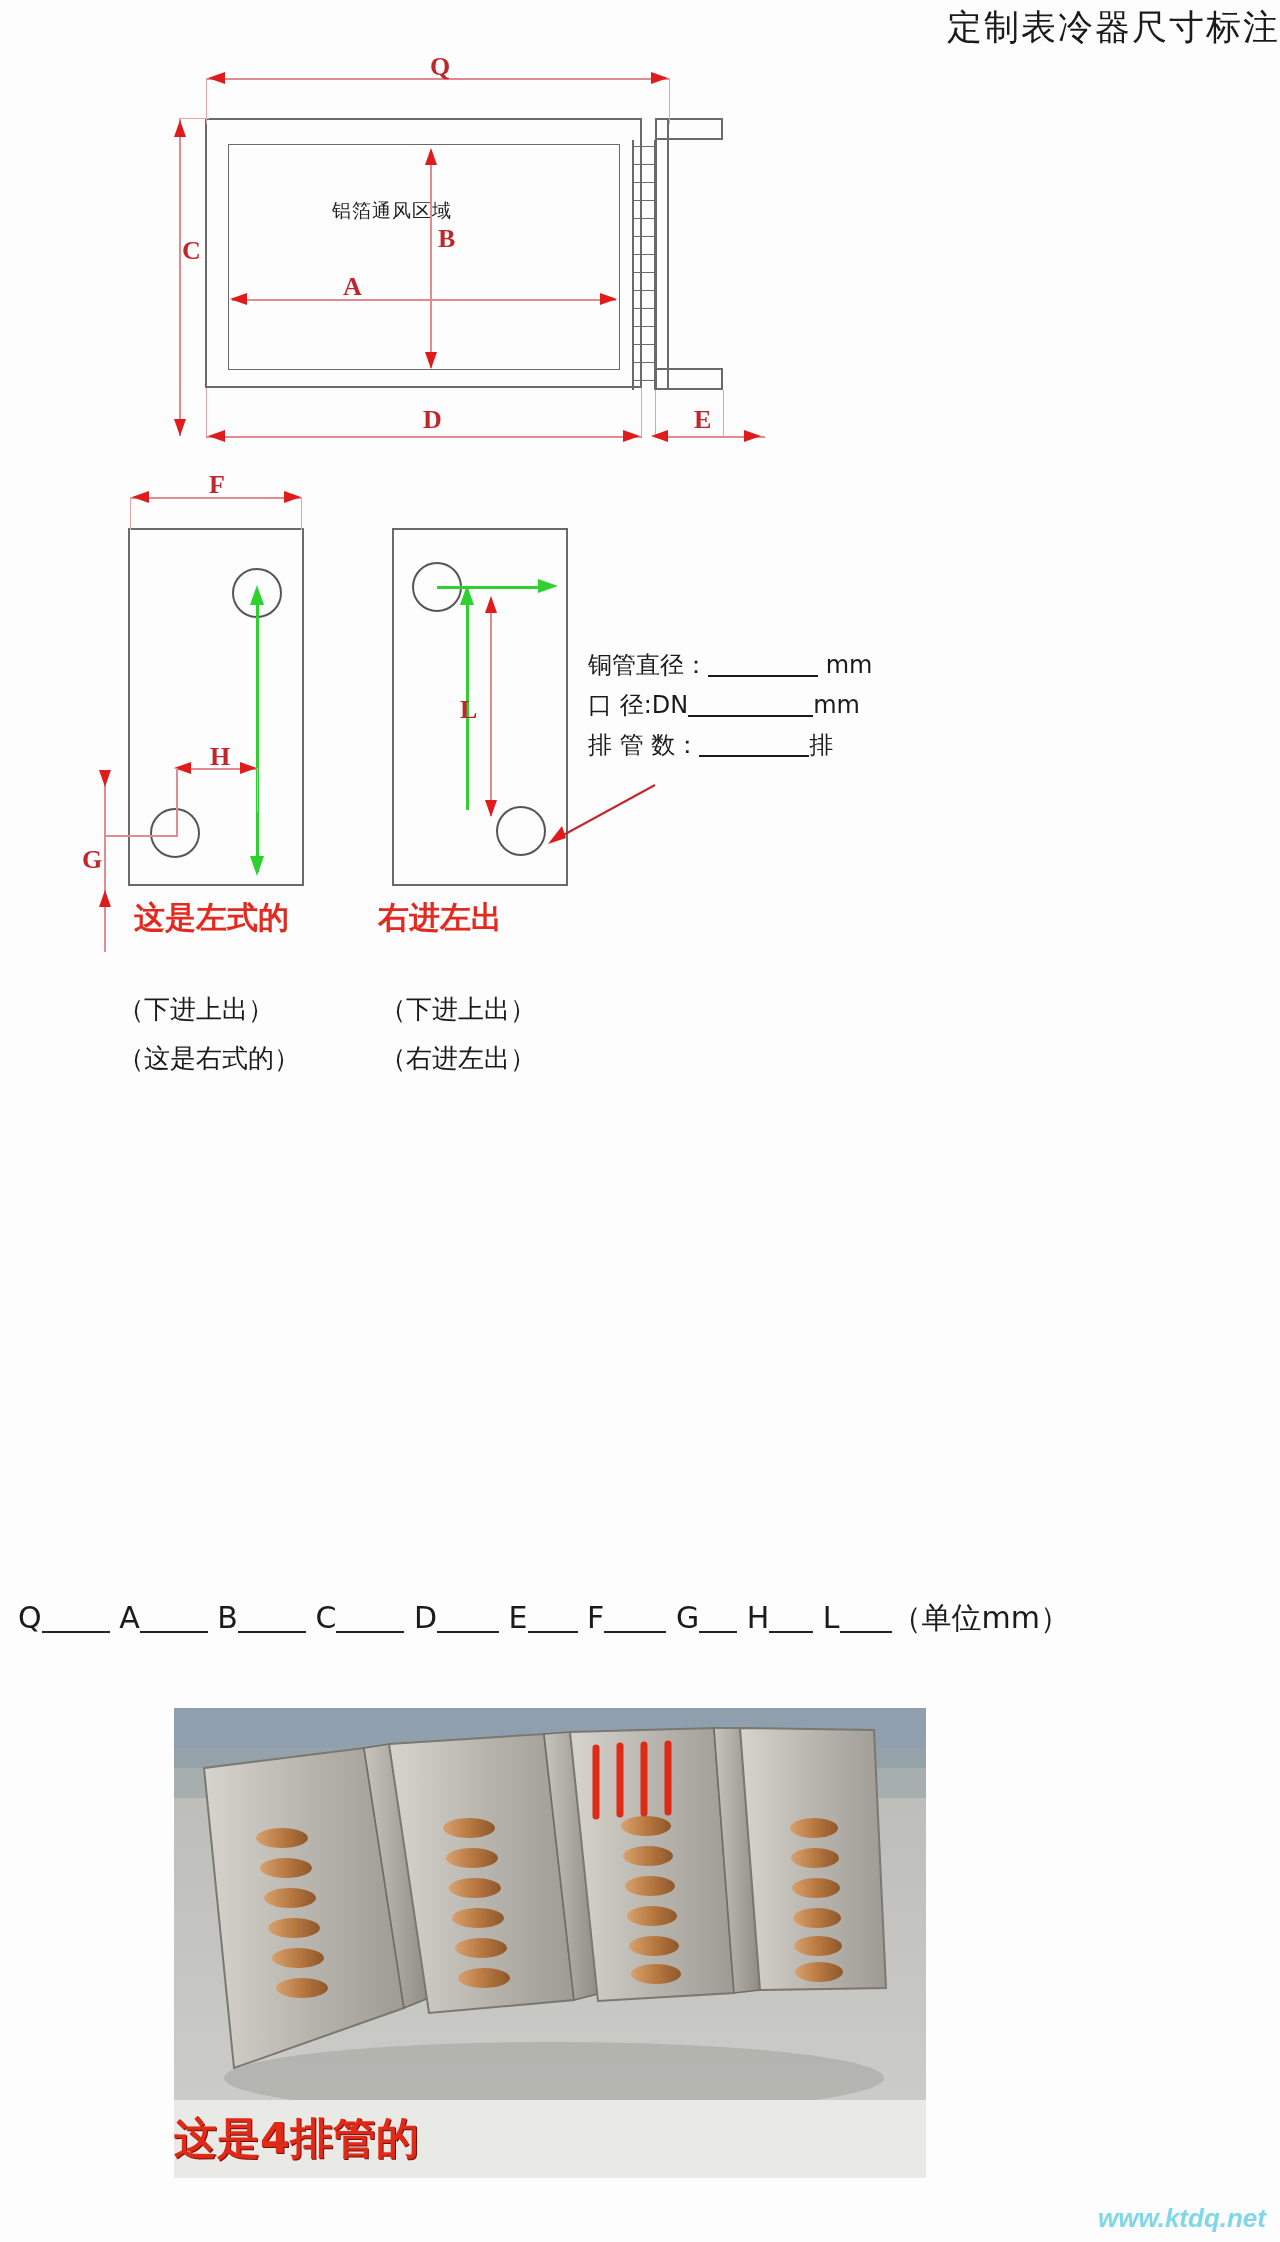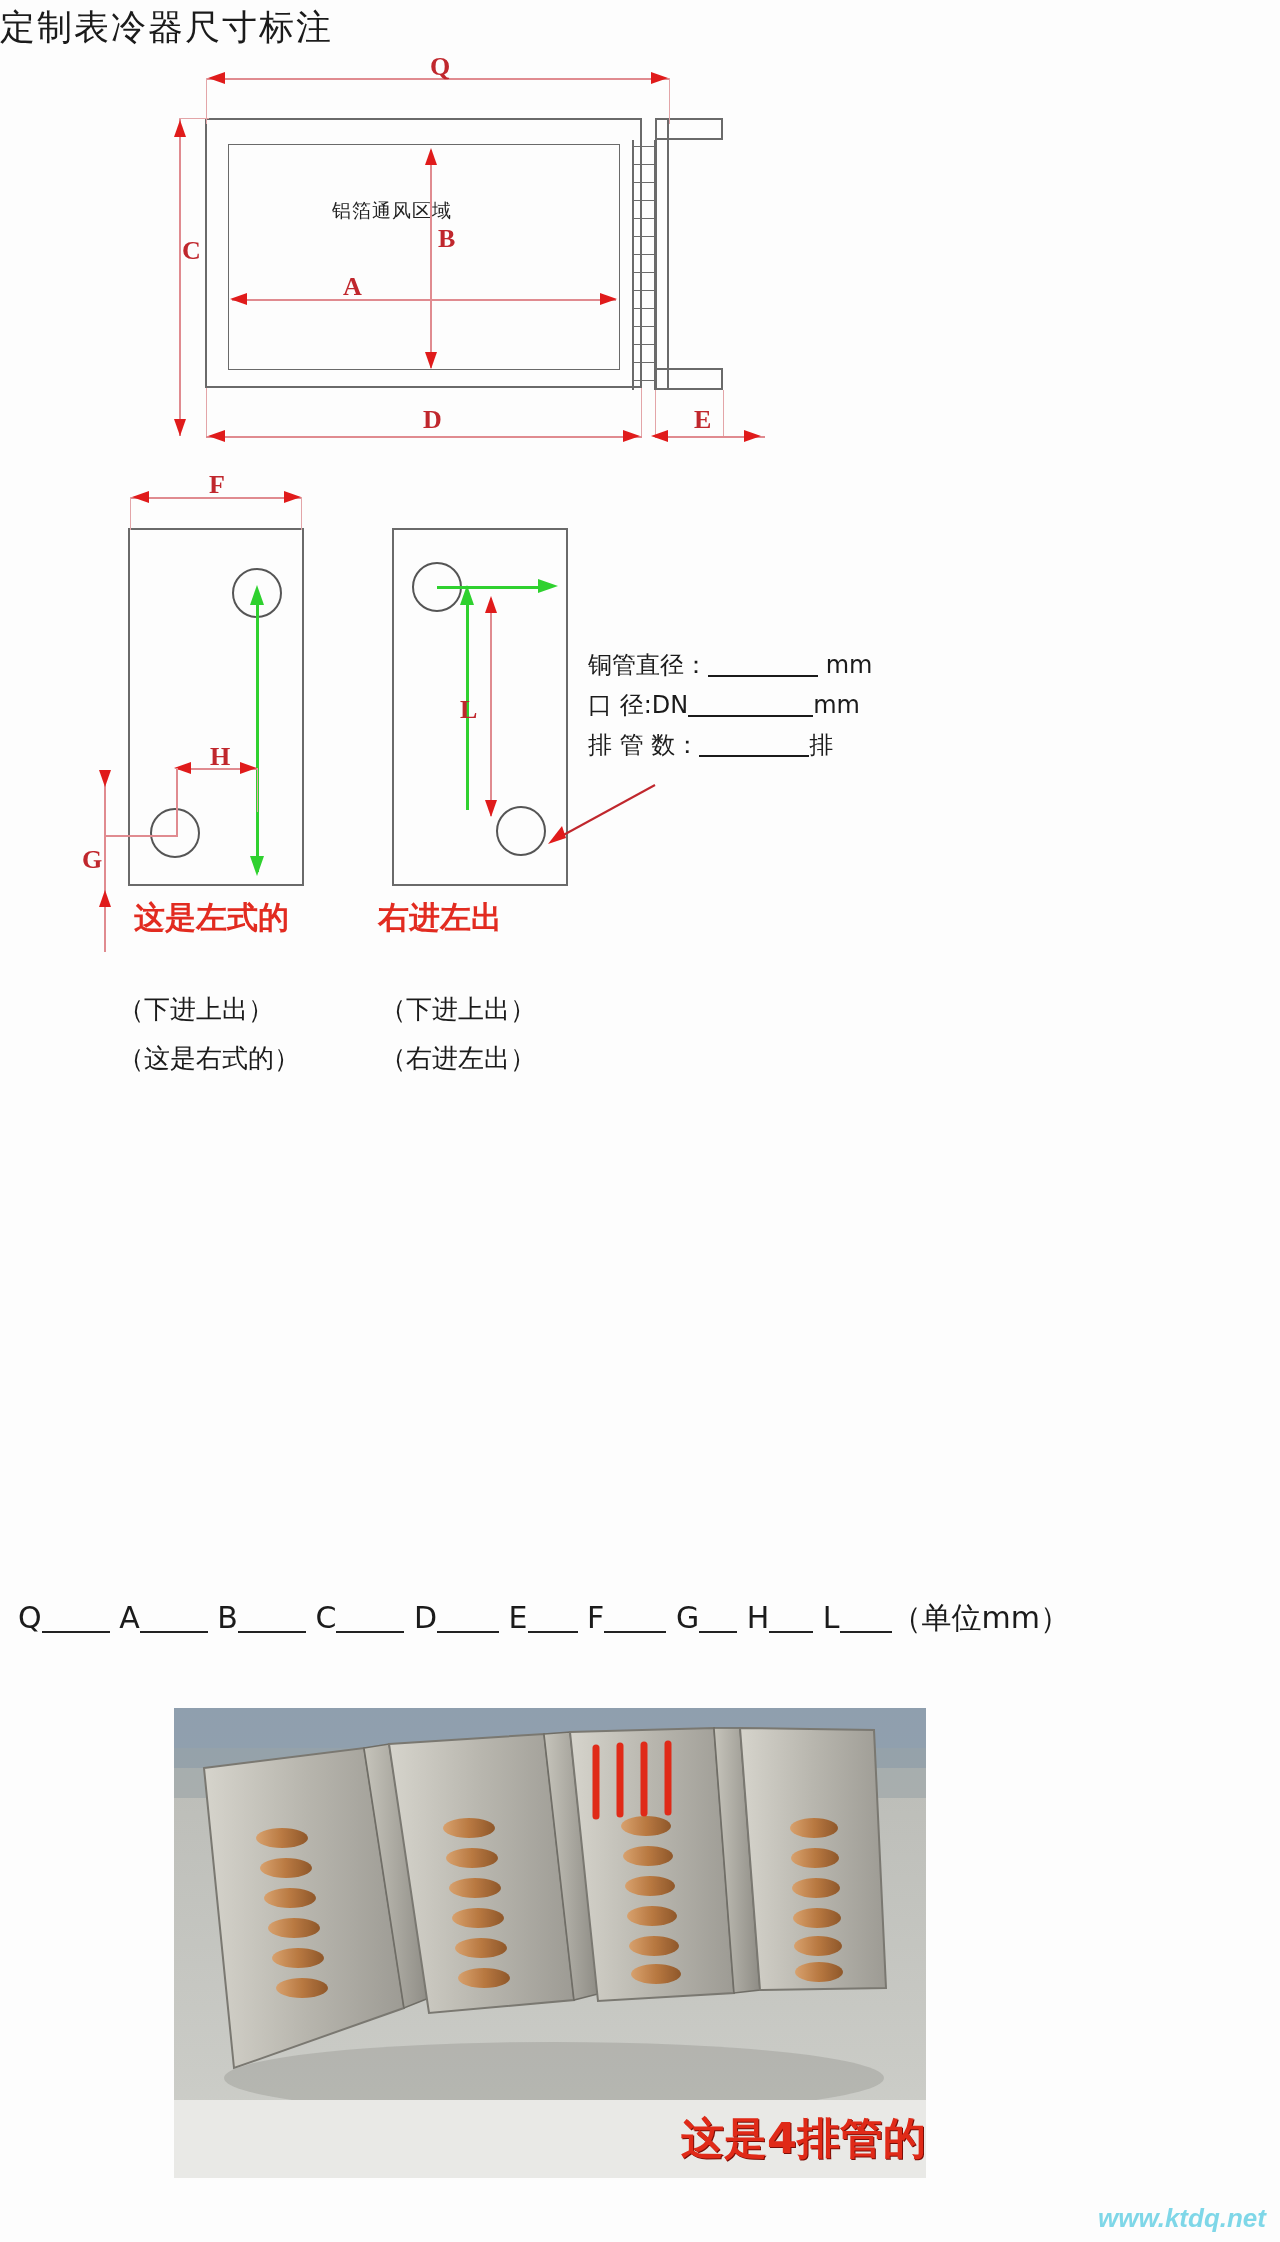--- a/index.html
+++ b/index.html
@@ -29,21 +29,21 @@
   .ar-down-g{border-left:7px solid transparent;border-right:7px solid transparent;border-top:20px solid #2fd12f;}
   .ar-right-g{border-top:7px solid transparent;border-bottom:7px solid transparent;border-left:20px solid #2fd12f;}
   .greenline{position:absolute;background:#2fd12f;}
   .greenline.v{width:3px;}
   .greenline.h{height:3px;}
   .box{position:absolute;border:2px solid #6a6a6a;background:transparent;box-sizing:border-box;}
   .circle{position:absolute;border:2px solid #555;border-radius:50%;box-sizing:border-box;}
 
   
   #title{
-    position:absolute;left:0;right:0;top:4px;text-align:left;
+    position:absolute;left:0;right:0;top:4px;text-align:right;
     font-size:35px;color:#1b1b1b;letter-spacing:2px;font-weight:500;
     font-family:"DejaVu Sans","Liberation Sans",sans-serif;
   }
 
   
   .cnlabel{position:absolute;color:#222;font-family:"DejaVu Sans","Liberation Sans",sans-serif;margin-left:32px;}
   .redtype{position:absolute;color:#e22b20;font-weight:700;font-size:31px;
            font-family:"DejaVu Sans","Liberation Sans",sans-serif;white-space:nowrap;}
   .paren{position:absolute;color:#1b1b1b;font-size:26px;white-space:nowrap;
          font-family:"DejaVu Sans","Liberation Sans",sans-serif;margin-top:30px;}
@@ -58,21 +58,21 @@
   #fillline{position:absolute;left:18px;top:1598px;width:1250px;
             font-size:30px;color:#1b1b1b;white-space:nowrap;
             font-family:"DejaVu Sans","Liberation Sans",sans-serif;}
   #fillline .ch{display:inline-block;}
   #fillline .ln{display:inline-block;border-bottom:2.5px solid #222;height:26px;vertical-align:-5px;}
 
   
   #photo{position:absolute;left:174px;top:1708px;width:752px;height:470px;overflow:hidden;
          background:linear-gradient(#c8c9c4,#b9bab4);}
   .pbg{position:absolute;inset:0;}
-  #photo-caption{position:absolute;left:0;right:0;bottom:10px;text-align:right;
+  #photo-caption{position:absolute;left:0;right:0;bottom:10px;text-align:left;
       font-size:43px;font-weight:700;color:#e02a18;
       font-family:"DejaVu Sans","Liberation Sans",sans-serif;
       text-shadow:1px 1px 0 #7a0d06;}
   #watermark{position:absolute;right:14px;bottom:8px;font-size:26px;color:#7fd7e8;
       font-family:"Liberation Sans",sans-serif;font-style:italic;font-weight:700;}
 </style>
 </head>
 <body>
 
 <div class="page">

